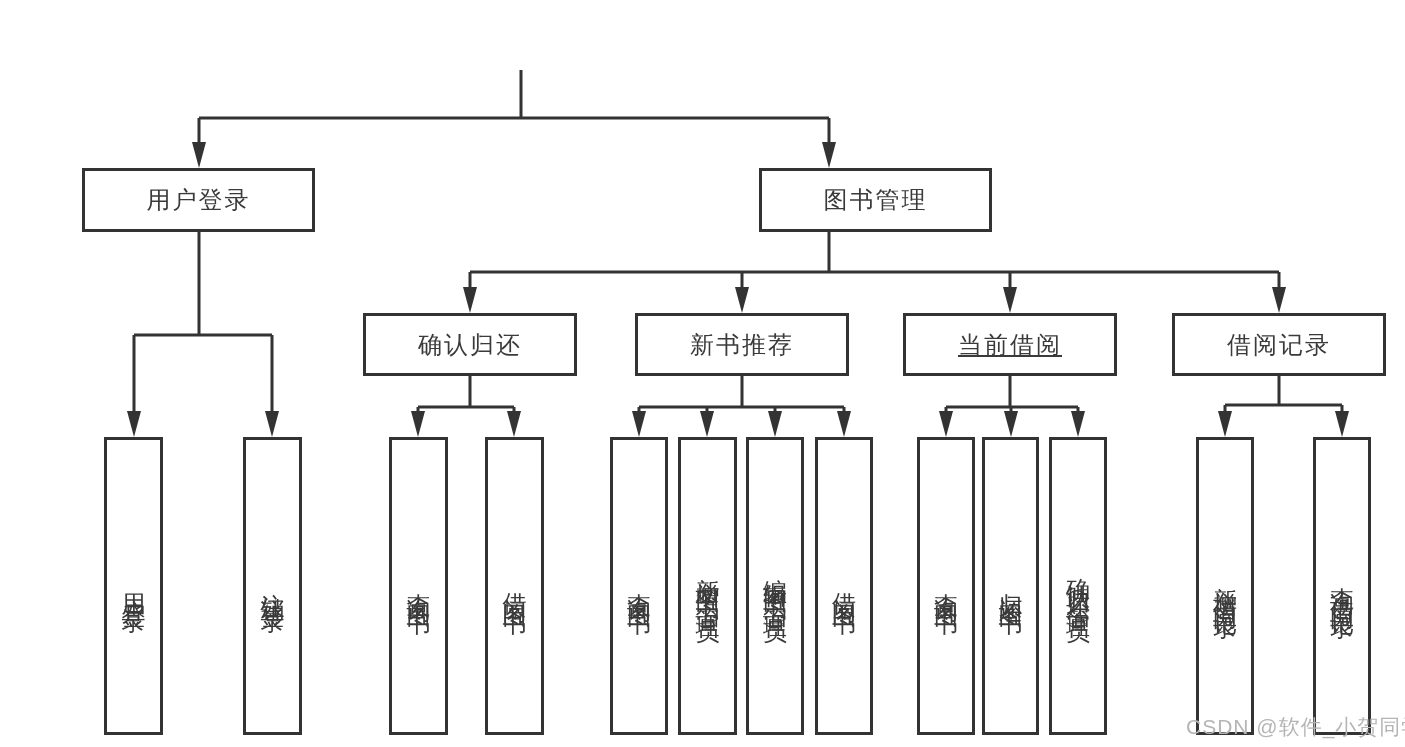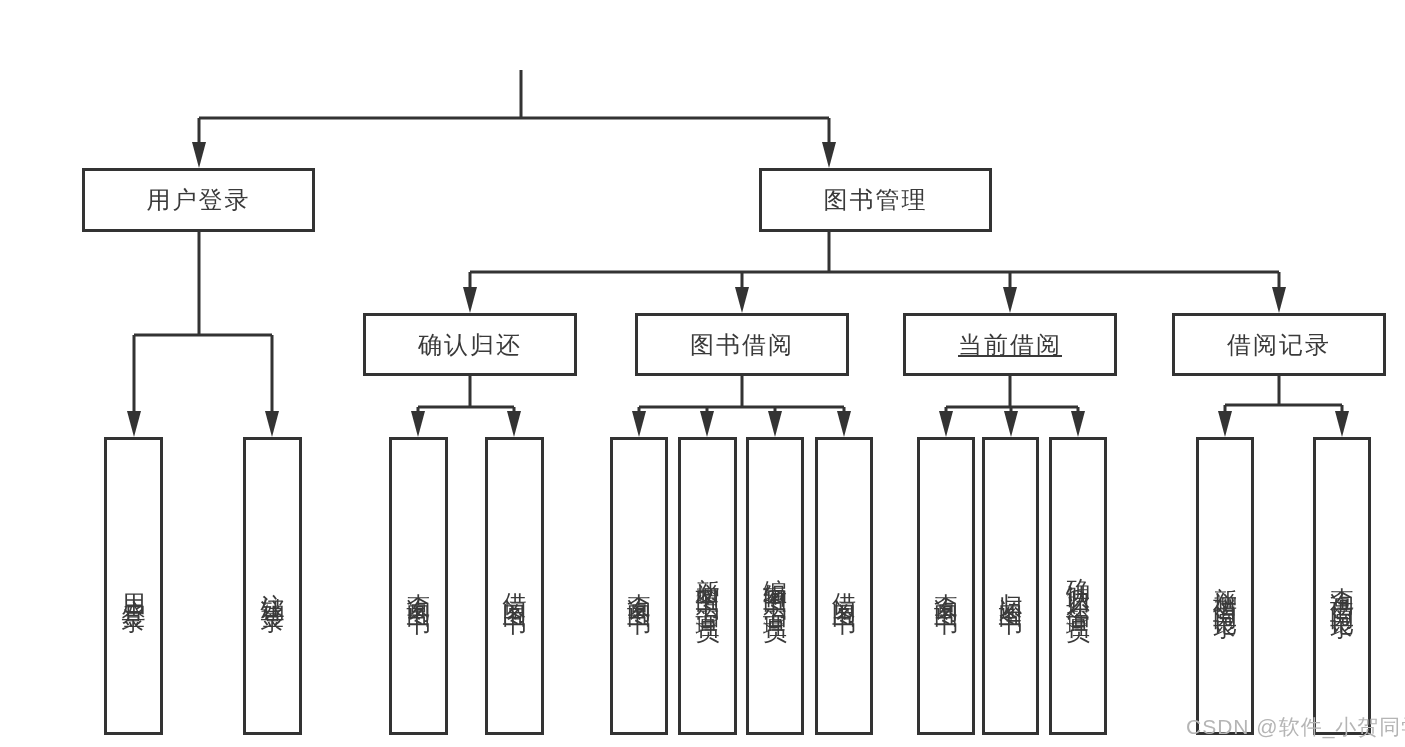--- a/index.html
+++ b/index.html
@@ -122,21 +122,21 @@
     <span>用户登录</span>
   </div>
   <div class="box h lvl2b">
     <span>图书管理</span>
   </div>
 
   <div class="box h lvl3" style="left:363px;">
     <span>确认归还</span>
   </div>
   <div class="box h lvl3" style="left:635px;">
-    <span>图书借阅</span>
+    <span>新书推荐</span>
   </div>
   <div class="box h lvl3" style="left:903px;text-decoration:underline;">
     <span>当前借阅</span>
   </div>
   <div class="box h lvl3" style="left:1172px;">
     <span>借阅记录</span>
   </div>
 
   <div class="box leaf" style="left:104px;width:59px;">
     <span class="vtext">用户登录</span>

